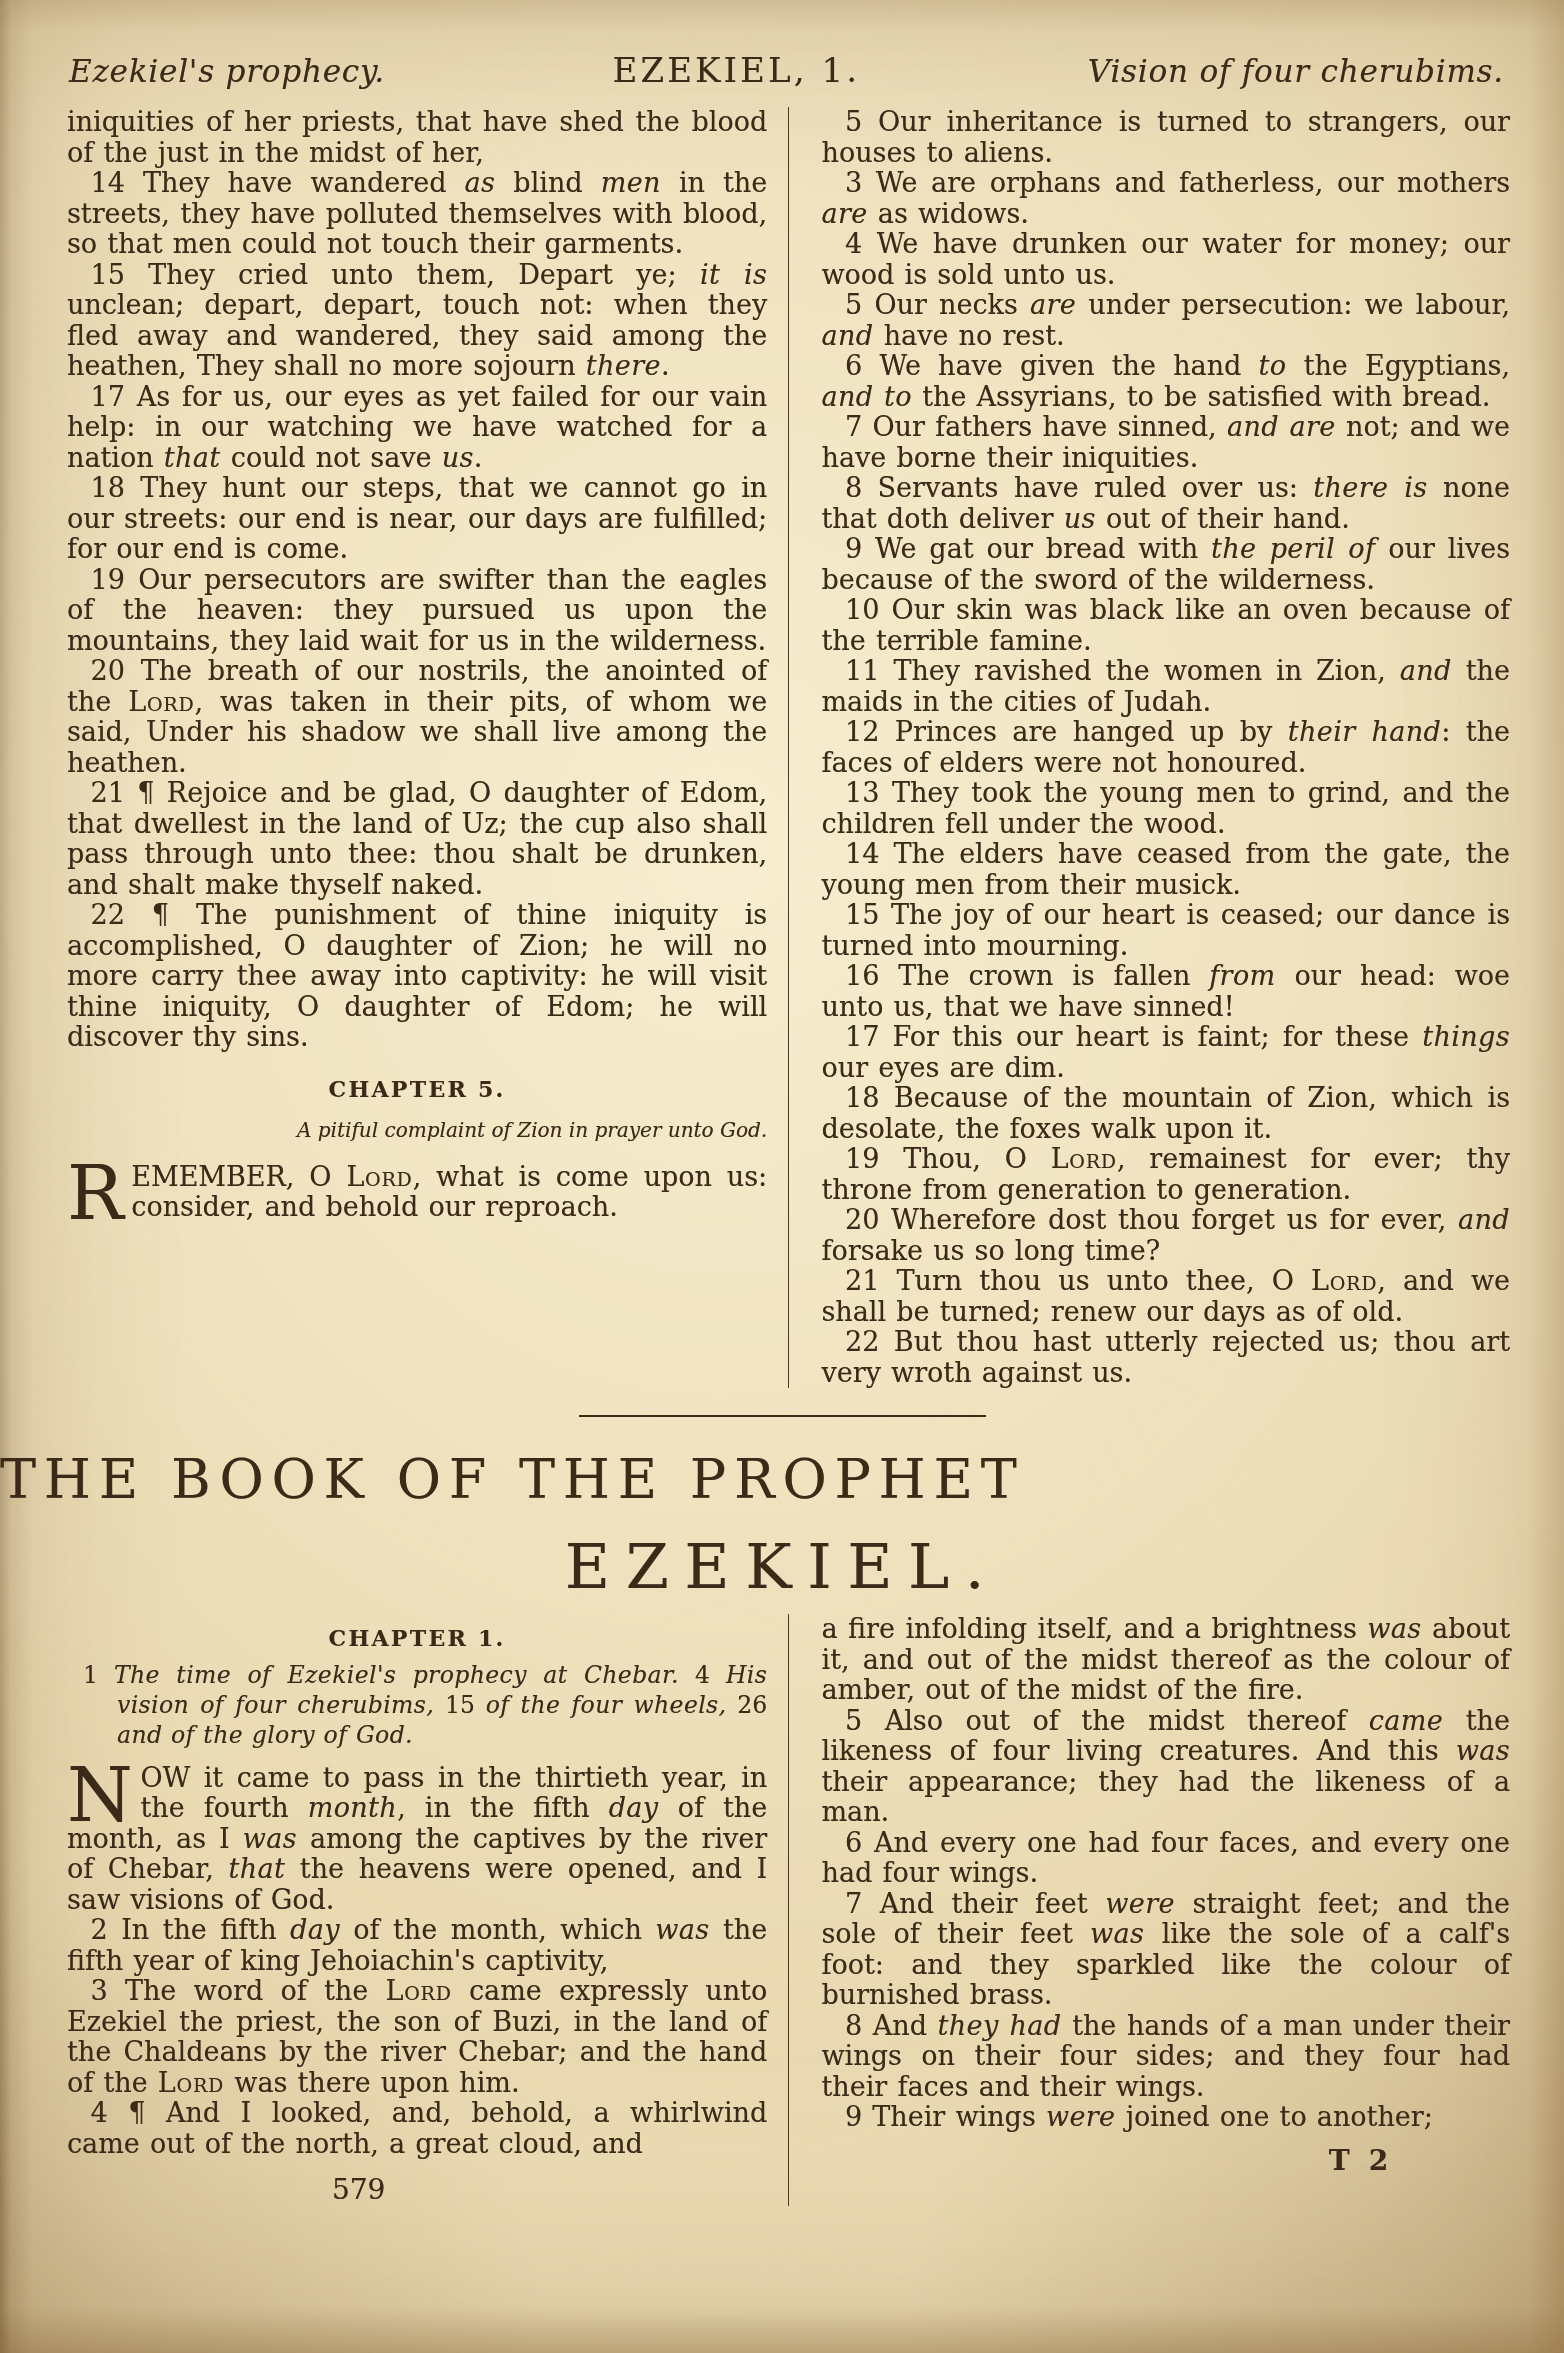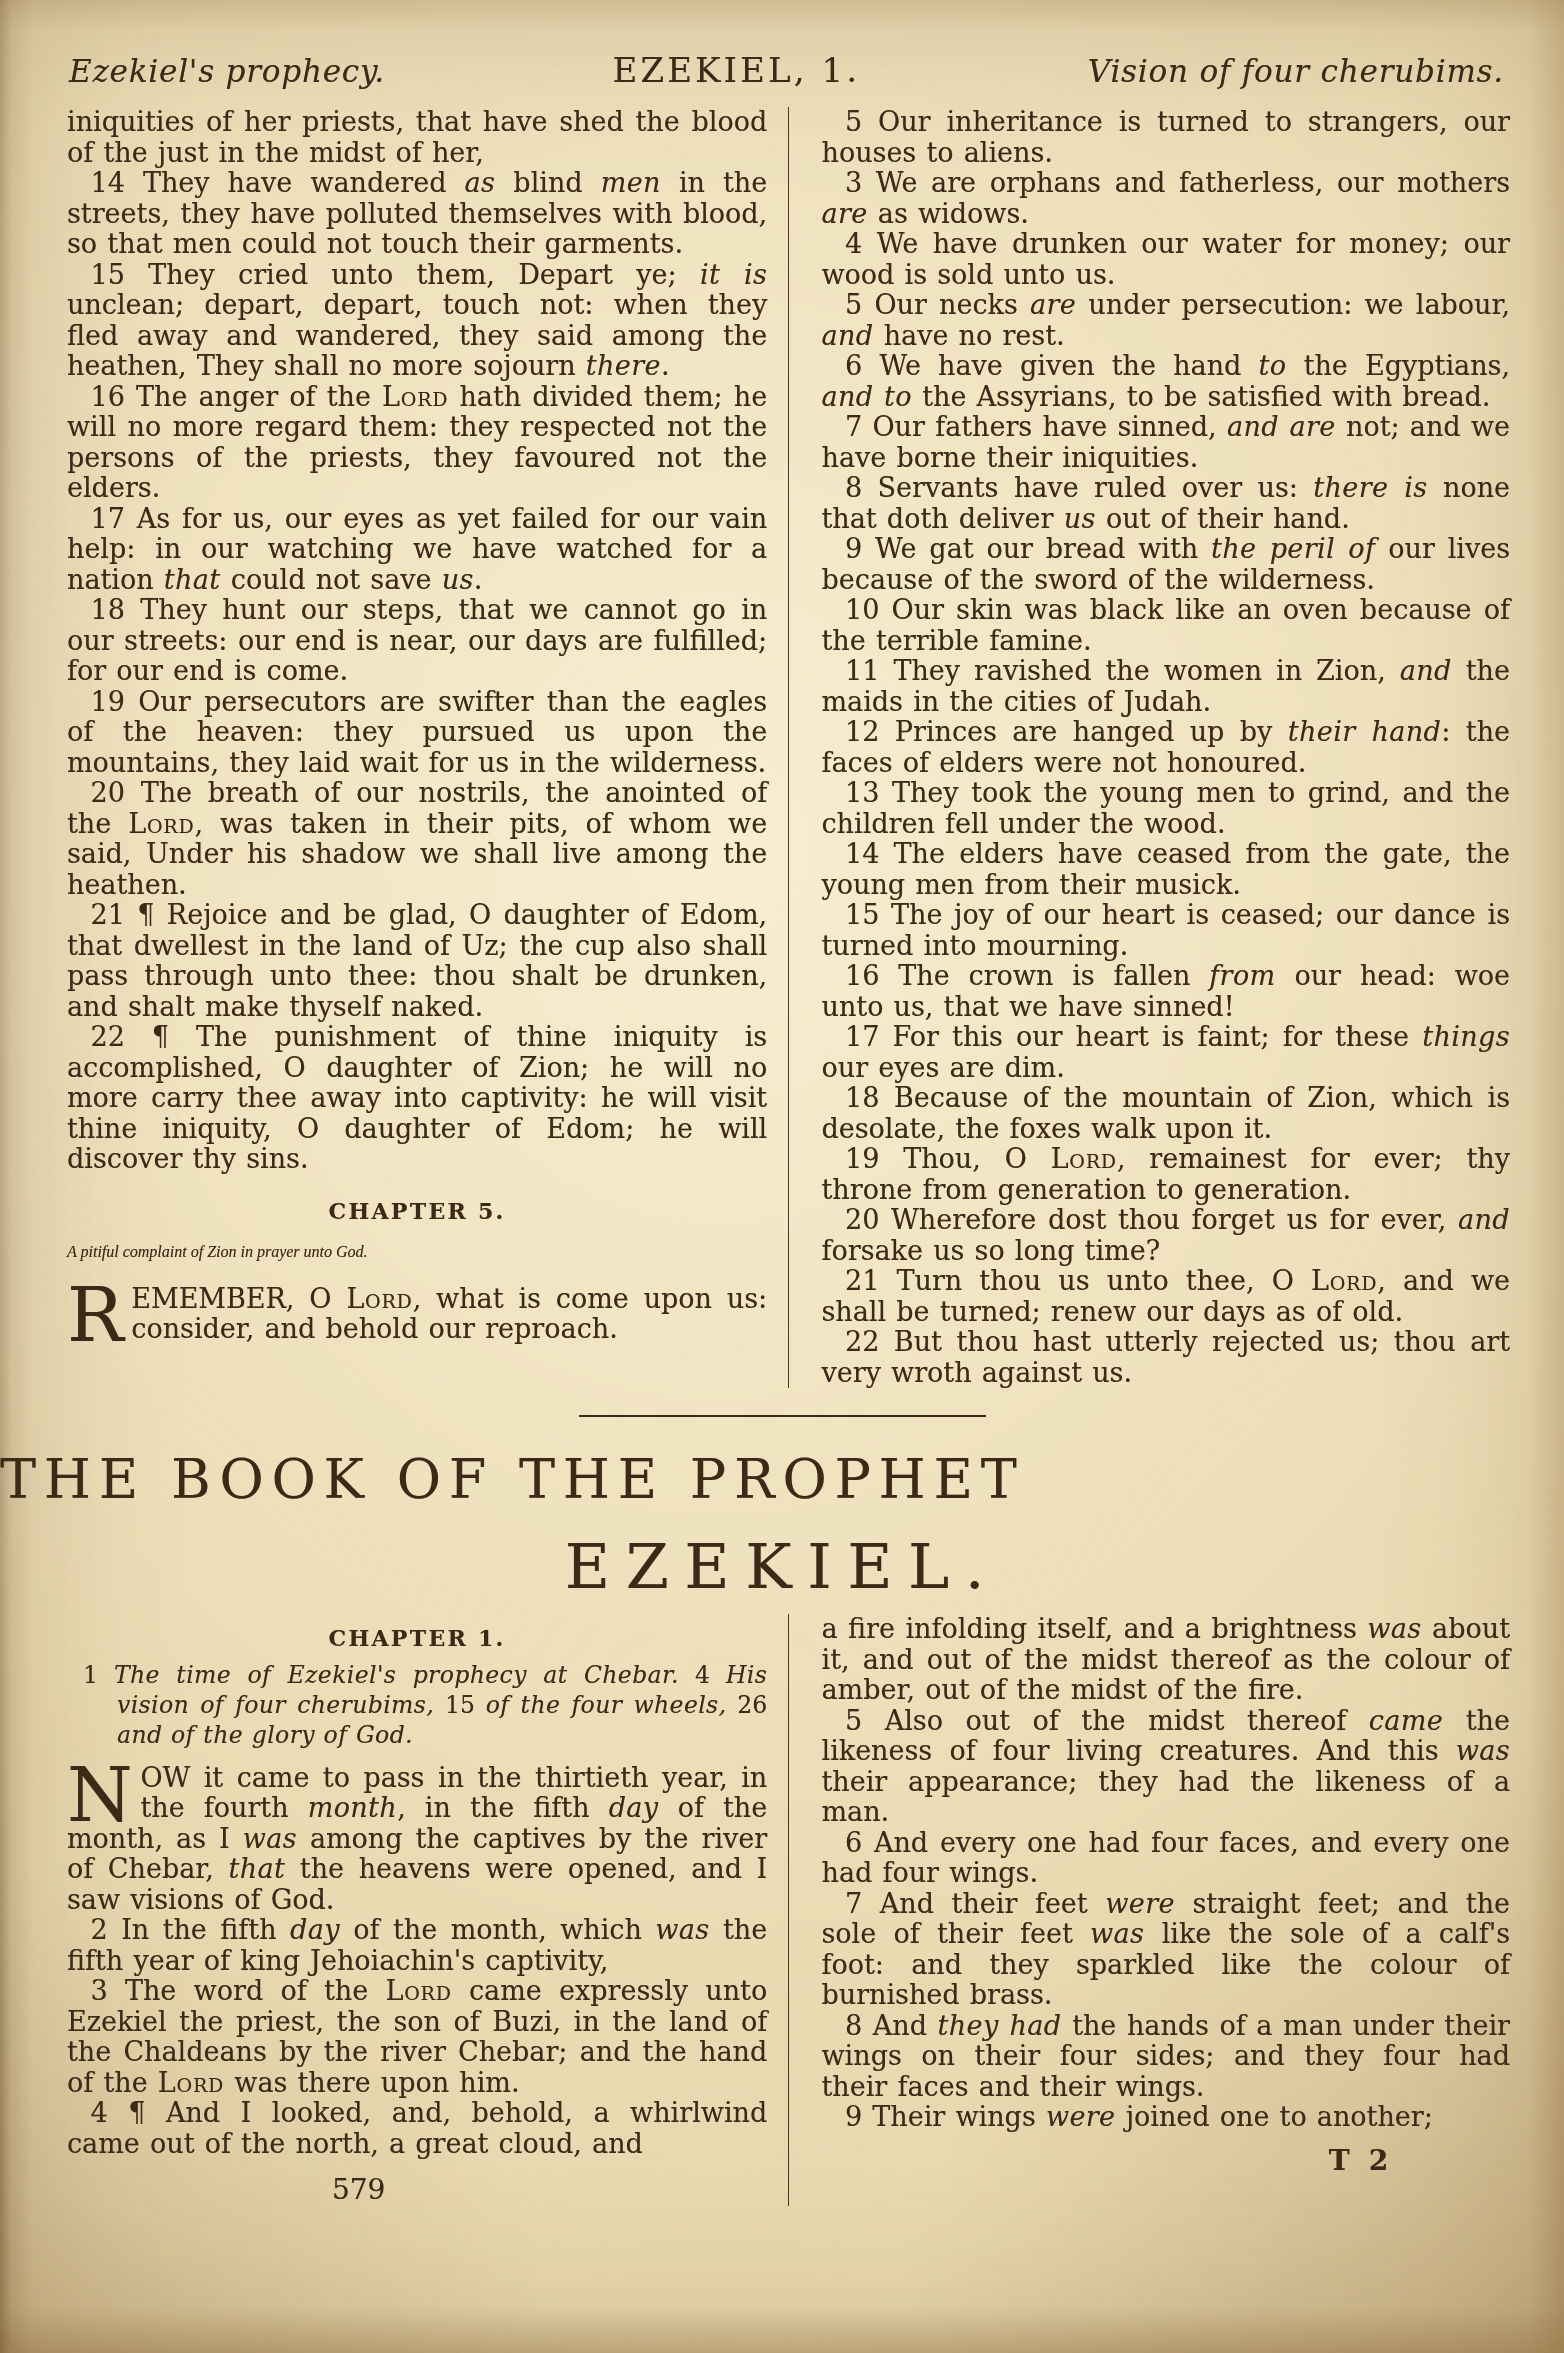--- a/index.html
+++ b/index.html
@@ -44,23 +44,22 @@
   }
   .noindent{text-indent:0;}
   .sc{font-variant:small-caps;letter-spacing:0.8px;}
   i{letter-spacing:0.4px;}
 
   .chapter-heading{
     text-align:center;font-weight:bold;font-size:22px;letter-spacing:2.3px;
     margin:23.5px 0 12.5px;
   }
   .chapter-summary{
-    text-align:left;font-style:italic;font-size:16px;line-height:30px;
+    text-align:right;font-style:italic;font-size:20px;line-height:30px;
     margin:0 0 17px;
-    font-family:Liberation Serif, serif;
   }
   .dropcap-p .dropcap{
     float:left;font-size:75px;line-height:55px;padding:4.7px 7.8px 0 0;
   }
 
   
   .book-rule{width:407px;border-top:2.3px solid #3b2a18;margin:27px auto 0;}
   .book-line1{text-align:left;font-size:54px;letter-spacing:7.8px;margin-top:31px;}
   .book-line2{text-align:center;font-size:62px;letter-spacing:15.6px;margin-top:19px;}
 
@@ -85,21 +84,20 @@
     <span class="rh-center">EZEKIEL, 1.</span>
     <span class="rh-side">Vision of four cherubims.</span>
   </header>
 
   <section class="two-col lam">
     <div class="col col-left">
       <p class="verse noindent">iniquities of her priests, that have shed the blood of the just in the midst of her,</p>
       <div data-repeat="lamentations.left.verses">
           <p class="verse">14 They have wandered <i>as</i> blind <i>men</i> in the streets, they have polluted themselves with blood, so that men could not touch their garments.</p>
           <p class="verse">15 They cried unto them, Depart ye; <i>it is</i> unclean; depart, depart, touch not: when they fled away and wandered, they said among the heathen, They shall no more sojourn <i>there</i>.</p>
-          <p class="verse">16 The anger of the <span class="sc">Lord</span> hath divided them; he will no more regard them: they respected not the persons of the priests, they favoured not the elders.</p>
           <p class="verse">17 As for us, our eyes as yet failed for our vain help: in our watching we have watched for a nation <i>that</i> could not save <i>us</i>.</p>
           <p class="verse">18 They hunt our steps, that we cannot go in our streets: our end is near, our days are fulfilled; for our end is come.</p>
           <p class="verse">19 Our persecutors are swifter than the eagles of the heaven: they pursued us upon the mountains, they laid wait for us in the wilderness.</p>
           <p class="verse">20 The breath of our nostrils, the anointed of the <span class="sc">Lord</span>, was taken in their pits, of whom we said, Under his shadow we shall live among the heathen.</p>
           <p class="verse">21 ¶ Rejoice and be glad, O daughter of Edom, that dwellest in the land of Uz; the cup also shall pass through unto thee: thou shalt be drunken, and shalt make thyself naked.</p>
           <p class="verse">22 ¶ The punishment of thine iniquity is accomplished, O daughter of Zion; he will no more carry thee away into captivity: he will visit thine iniquity, O daughter of Edom; he will discover thy sins.</p>
         </div>
       <h2 class="chapter-heading">CHAPTER 5.</h2>
       <p class="chapter-summary">A pitiful complaint of Zion in prayer unto God.</p>
       <p class="verse noindent dropcap-p">

